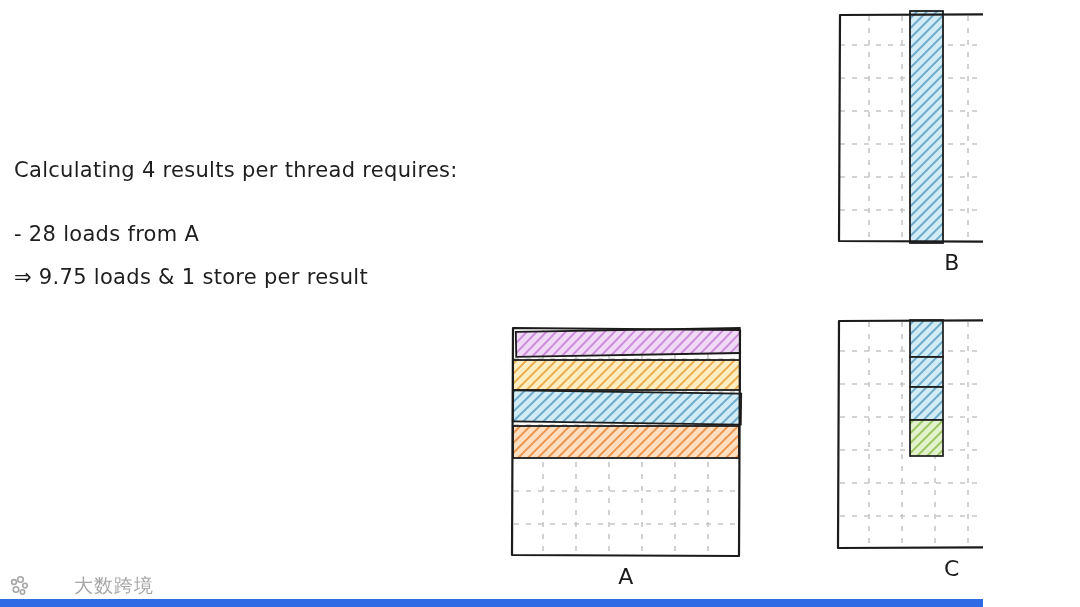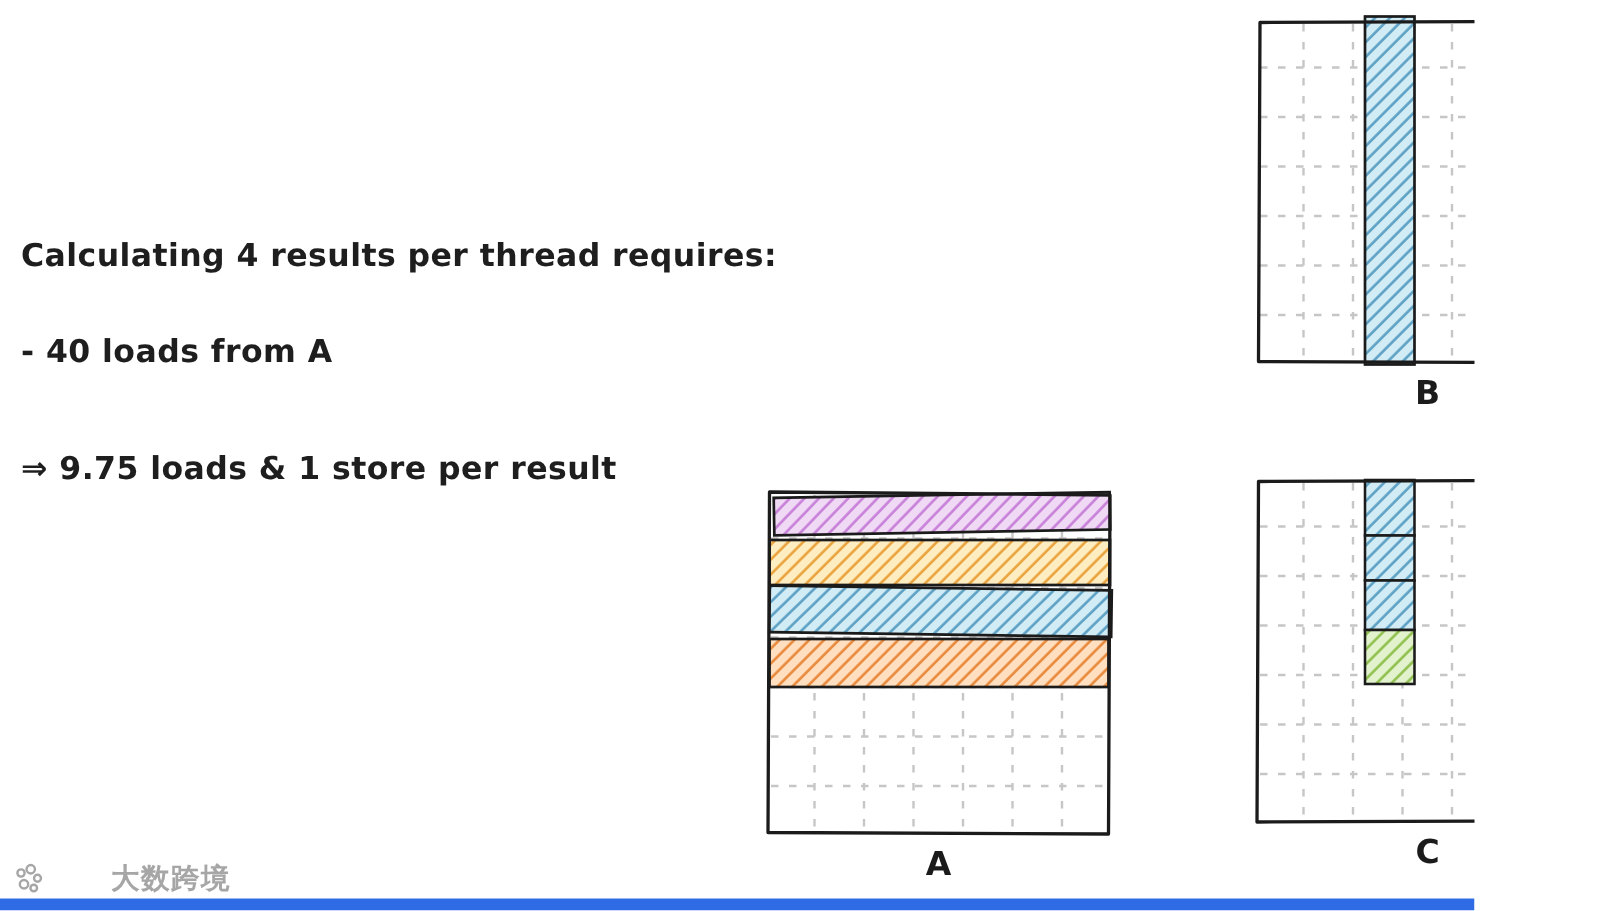--- a/index.html
+++ b/index.html
@@ -3,28 +3,28 @@
 <meta charset="utf-8">
 <style>
   * { margin:0; padding:0; box-sizing:border-box; }
   html, body { width:1080px; height:607px; }
   body {
     font-family:"DejaVu Sans","Liberation Sans",sans-serif;
     background:#ffffff;
   }
   .canvas {
     position:relative; width:983px; height:607px;
-    background:#ffffff; overflow:hidden;font-weight:bold;
+    background:#ffffff; overflow:hidden;
   }
   
   .notes { position:absolute; left:14px; top:158px; color:#1e1e1e; letter-spacing:.3px; }
   .notes p { white-space:nowrap; font-size:21px; }
   .notes .intro { margin-bottom:36px; }
   .notes .bullet { line-height:33px; }
-  .notes .conclusion { margin-top:49px; }
+  .notes .conclusion { margin-top:14px; }
 
   
   figure.matrix { position:absolute; width:232px; margin:0; }
   .matrix figcaption { text-align:center; font-size:22px; margin-top:6px; color:#1b1b1b; letter-spacing:.5px; }
   .matrix-b { left:836px; top:12px; }
   .matrix-a { left:510px; top:326px; }
   .matrix-c { left:836px; top:318px; }
   .matrix svg { display:block; overflow:visible; }
 
   
@@ -59,21 +59,21 @@
       </pattern>
       <pattern id="hatch-green" width="7" height="7" patternUnits="userSpaceOnUse" patternTransform="rotate(45)">
         <rect width="7" height="7" fill="#e2f2cd"></rect>
         <line x1="1" y1="0" x2="1" y2="7" stroke-width="1.7" stroke="#8fbf4d"></line>
       </pattern>
     </defs>
   </svg>
 
   <div class="notes">
     <p class="intro">Calculating 4 results per thread requires:</p>
-    <p class="bullet">- 40 loads from A</p>
+    <p class="bullet">- 28 loads from A</p>
     <p class="conclusion">⇒ 9.75 loads &amp; 1 store per result</p>
   </div>
 
   <figure class="matrix matrix-b">
     <svg viewBox="0 0 232 232" width="232" height="232">
       <path d="M33 4V228M66 4V228M99 4V228M132 4V228M165 4V228M198 4V228M4 33H228M4 66H228M4 99H228M4 132H228M4 165H228M4 198H228" fill="none" stroke-dasharray="5 7" stroke-width="1.6" stroke="#c6c6c6"></path>
       <rect x="74" y="-1" width="33" height="232" fill="url(#hatch-blue)" stroke-width="1.8" stroke="#1b1b1b"></rect>
       <path d="M4 3 L229 2 L230 230 L3 229 Z" fill="none" stroke-width="2.2" stroke-linejoin="round" stroke="#1b1b1b"></path>
     </svg>
     <figcaption>B</figcaption>

